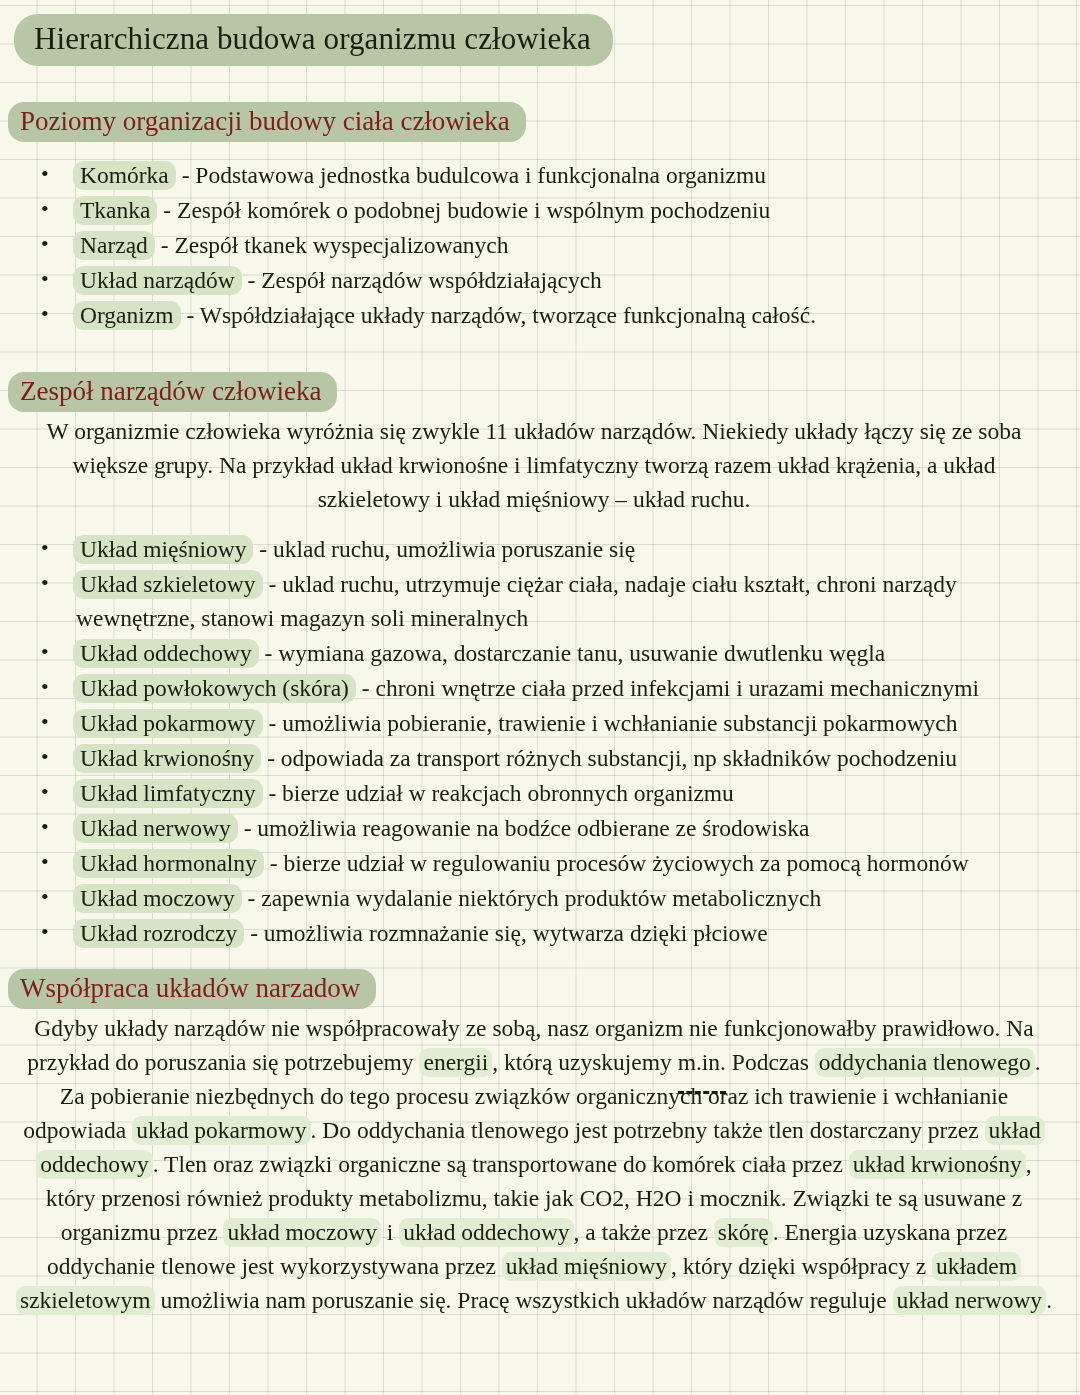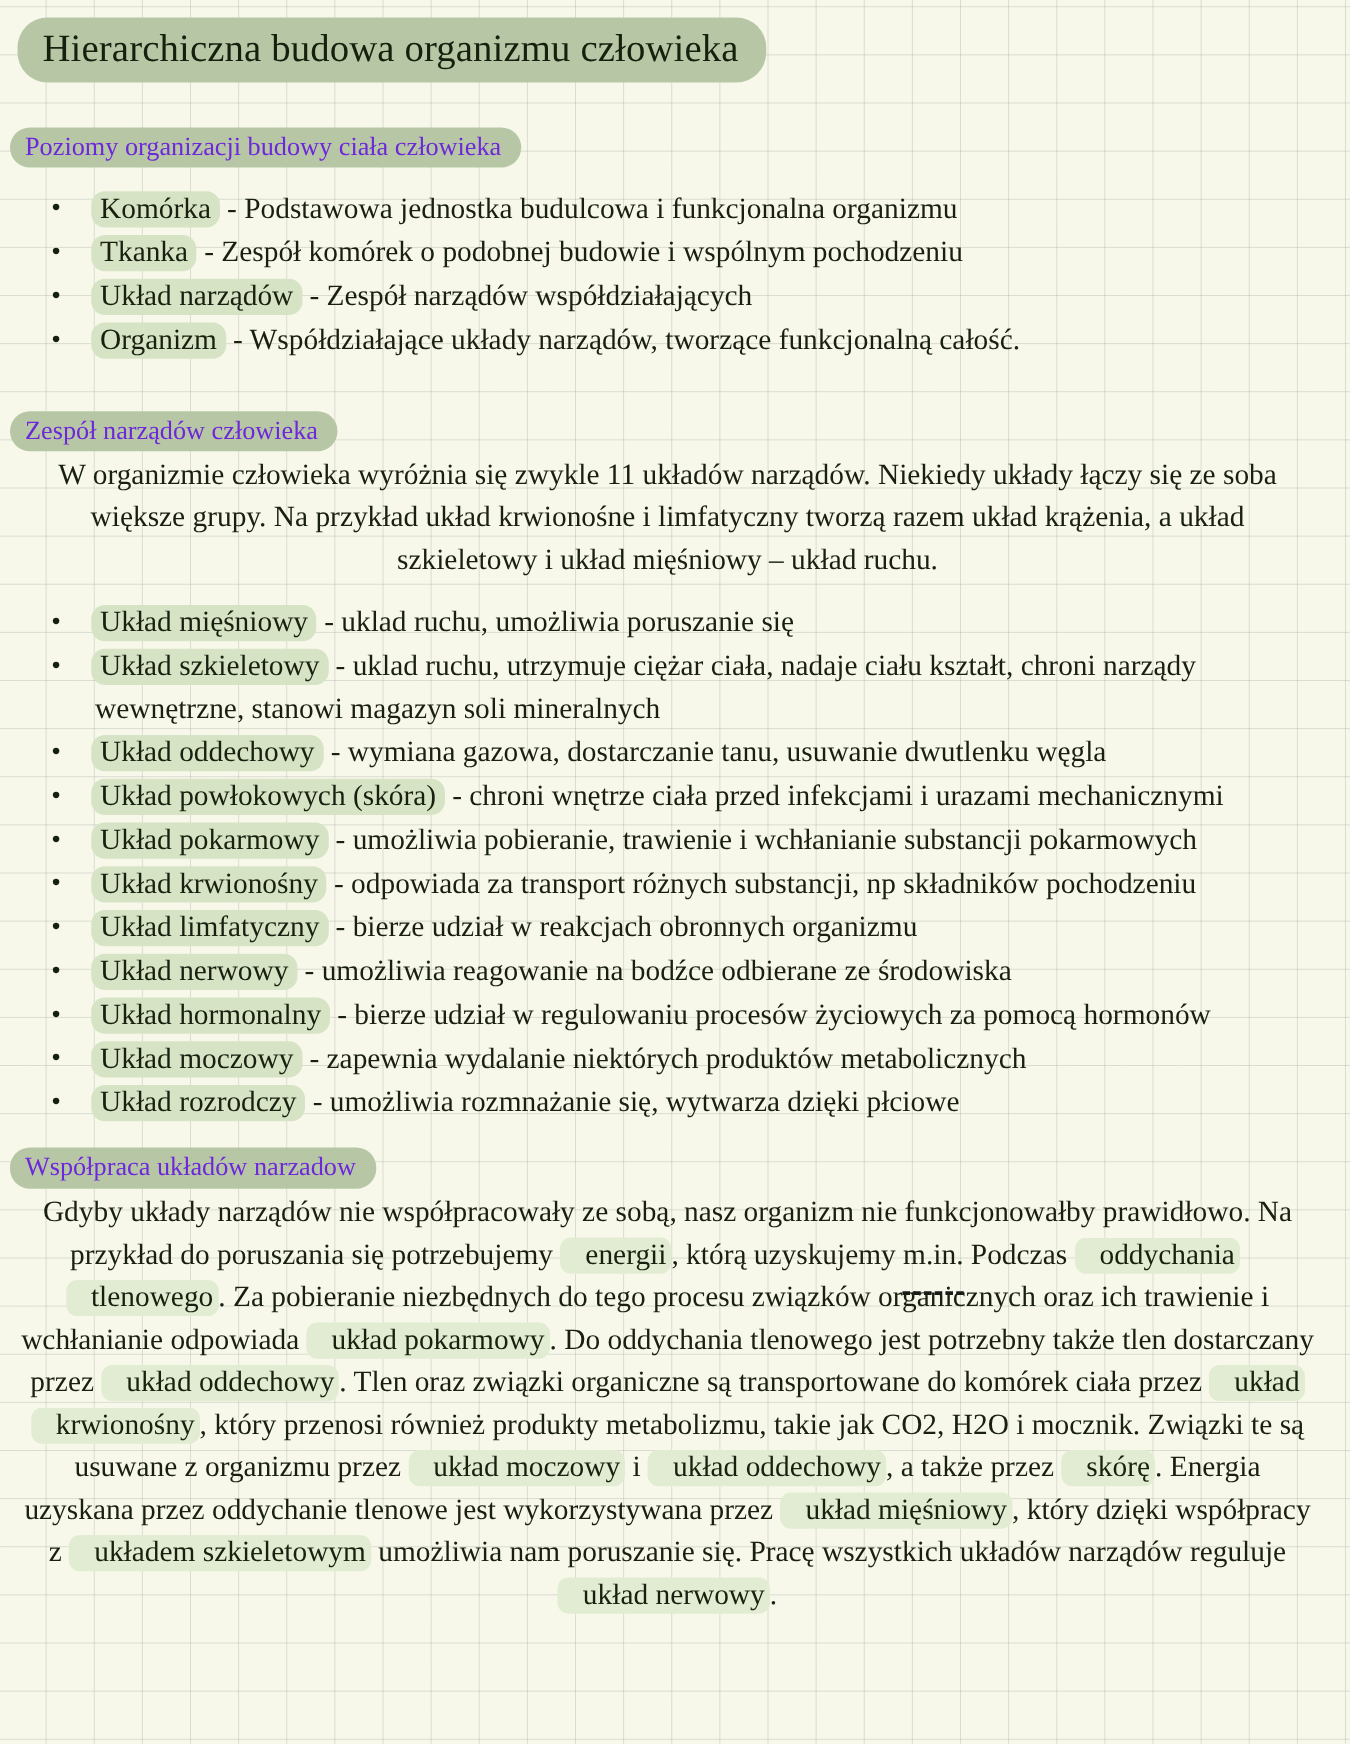--- a/index.html
+++ b/index.html
@@ -49,26 +49,26 @@
   .section {
     padding-left: 14px;
     padding-right: 16px;
   }
   .section-1 { margin-top: 36px; }
   .section-2 { margin-top: 40px; }
   .section-3 { margin-top: 19px; }
 
   .section-header {
     display: inline-block;
-    font-size: 21px;
+    font-size: 27px;
     line-height: 1.3;
     padding: 2px 16px 3px 12px;
     border-radius: 16px;
     background-color: #b7c7a6;
-    color: #6d28d9;
+    color: #7f1d1d;
     margin-left: -6px;
   }
 
   
   .para {
     font-size: 23.5px;
     line-height: 34px;
     margin: 2px 0 0 0;
     text-align: center;
     max-width: 1040px;
@@ -101,21 +101,21 @@
     background-color: #d6e3c4;
     border-radius: 11px;
     padding: 1px 7px 2px 7px;
     margin-left: -3px;
     box-decoration-break: clone;
     -webkit-box-decoration-break: clone;
   }
   .hl {
     background-color: #e2ecd2;
     border-radius: 9px;
-    padding: 1px 4px 2px 20px;
+    padding: 1px 4px 2px 4px;
     box-decoration-break: clone;
     -webkit-box-decoration-break: clone;
   }
   .spell {
     border-bottom: 3px dashed #1a1a1a;
     padding-bottom: 16px;
   }
 </style>
 </head>
 <body>
@@ -126,20 +126,21 @@
     <span class="doc-title">Hierarchiczna budowa organizmu człowieka</span>
   </div>
 
   <div class="section section-1">
     <div>
       <span class="section-header">Poziomy organizacji budowy ciała człowieka</span>
     </div>
     <ul class="bullets">
       <li><span class="term">Komórka</span><span> - Podstawowa jednostka budulcowa i funkcjonalna organizmu</span></li>
       <li><span class="term">Tkanka</span><span> - Zespół komórek o podobnej budowie i wspólnym pochodzeniu</span></li>
+      <li><span class="term">Narząd</span><span> - Zespół tkanek wyspecjalizowanych</span></li>
       <li><span class="term">Układ narządów</span><span> - Zespół narządów współdziałających</span></li>
       <li><span class="term">Organizm</span><span> - Współdziałające układy narządów, tworzące funkcjonalną całość.</span></li>
     </ul>
   </div>
 
   <div class="section section-2">
     <div>
       <span class="section-header">Zespół narządów człowieka</span>
     </div>
     <p class="para"> W organizmie człowieka wyróżnia się zwykle 11 układów narządów. Niekiedy układy łączy się ze soba większe grupy. Na przykład układ krwionośne i limfatyczny tworzą razem układ krążenia, a układ szkieletowy i układ mięśniowy – układ ruchu.</p>

